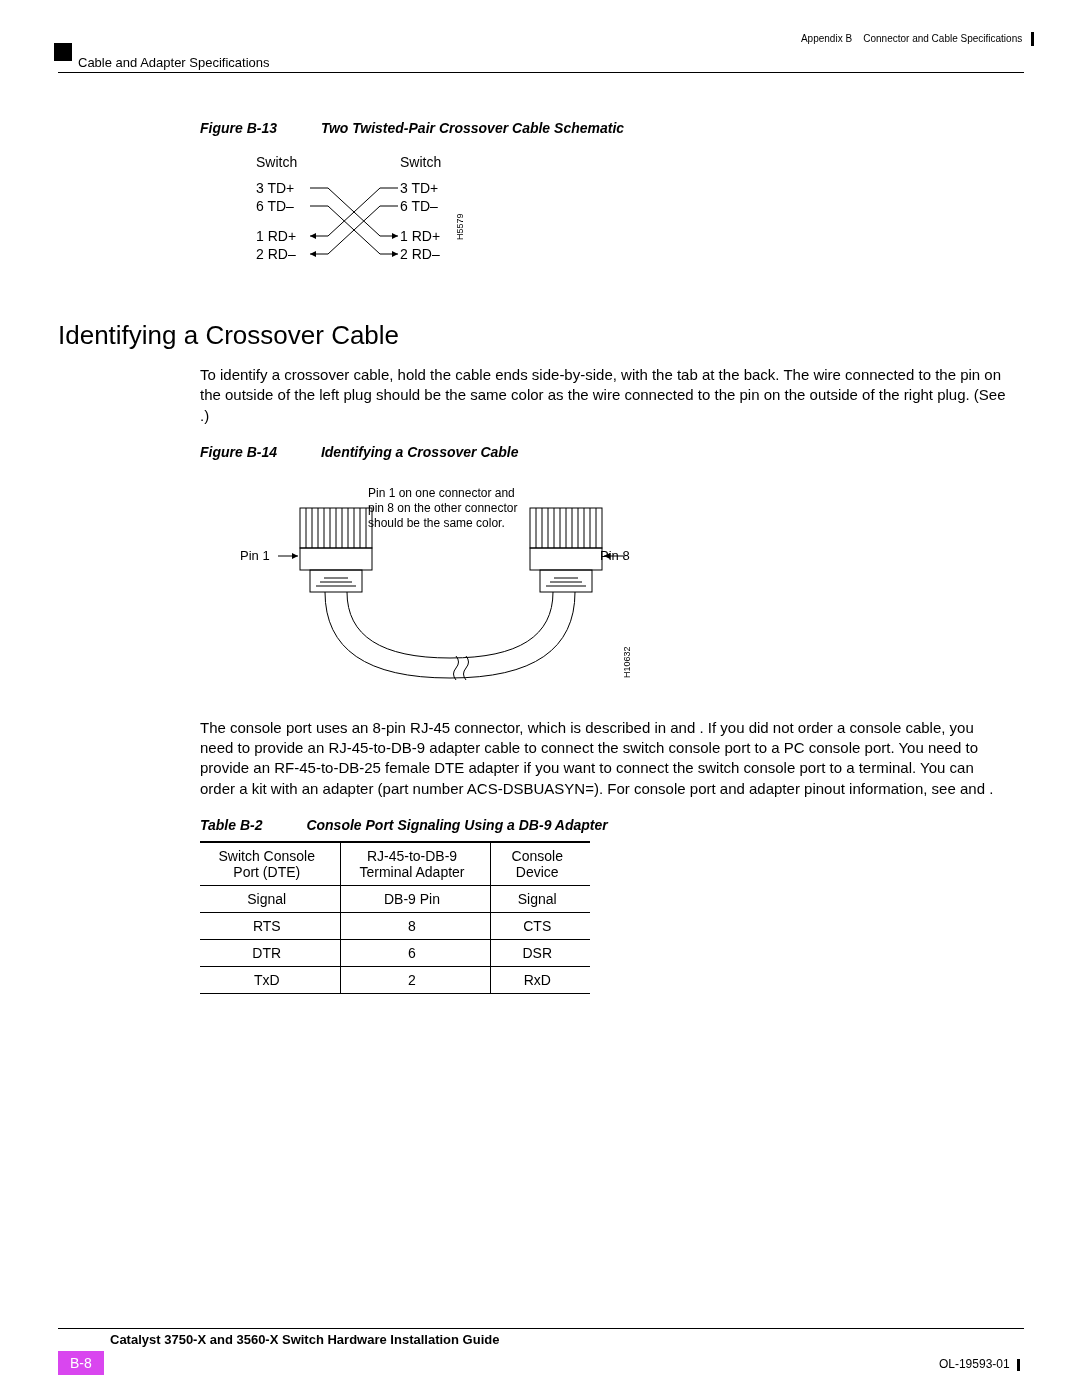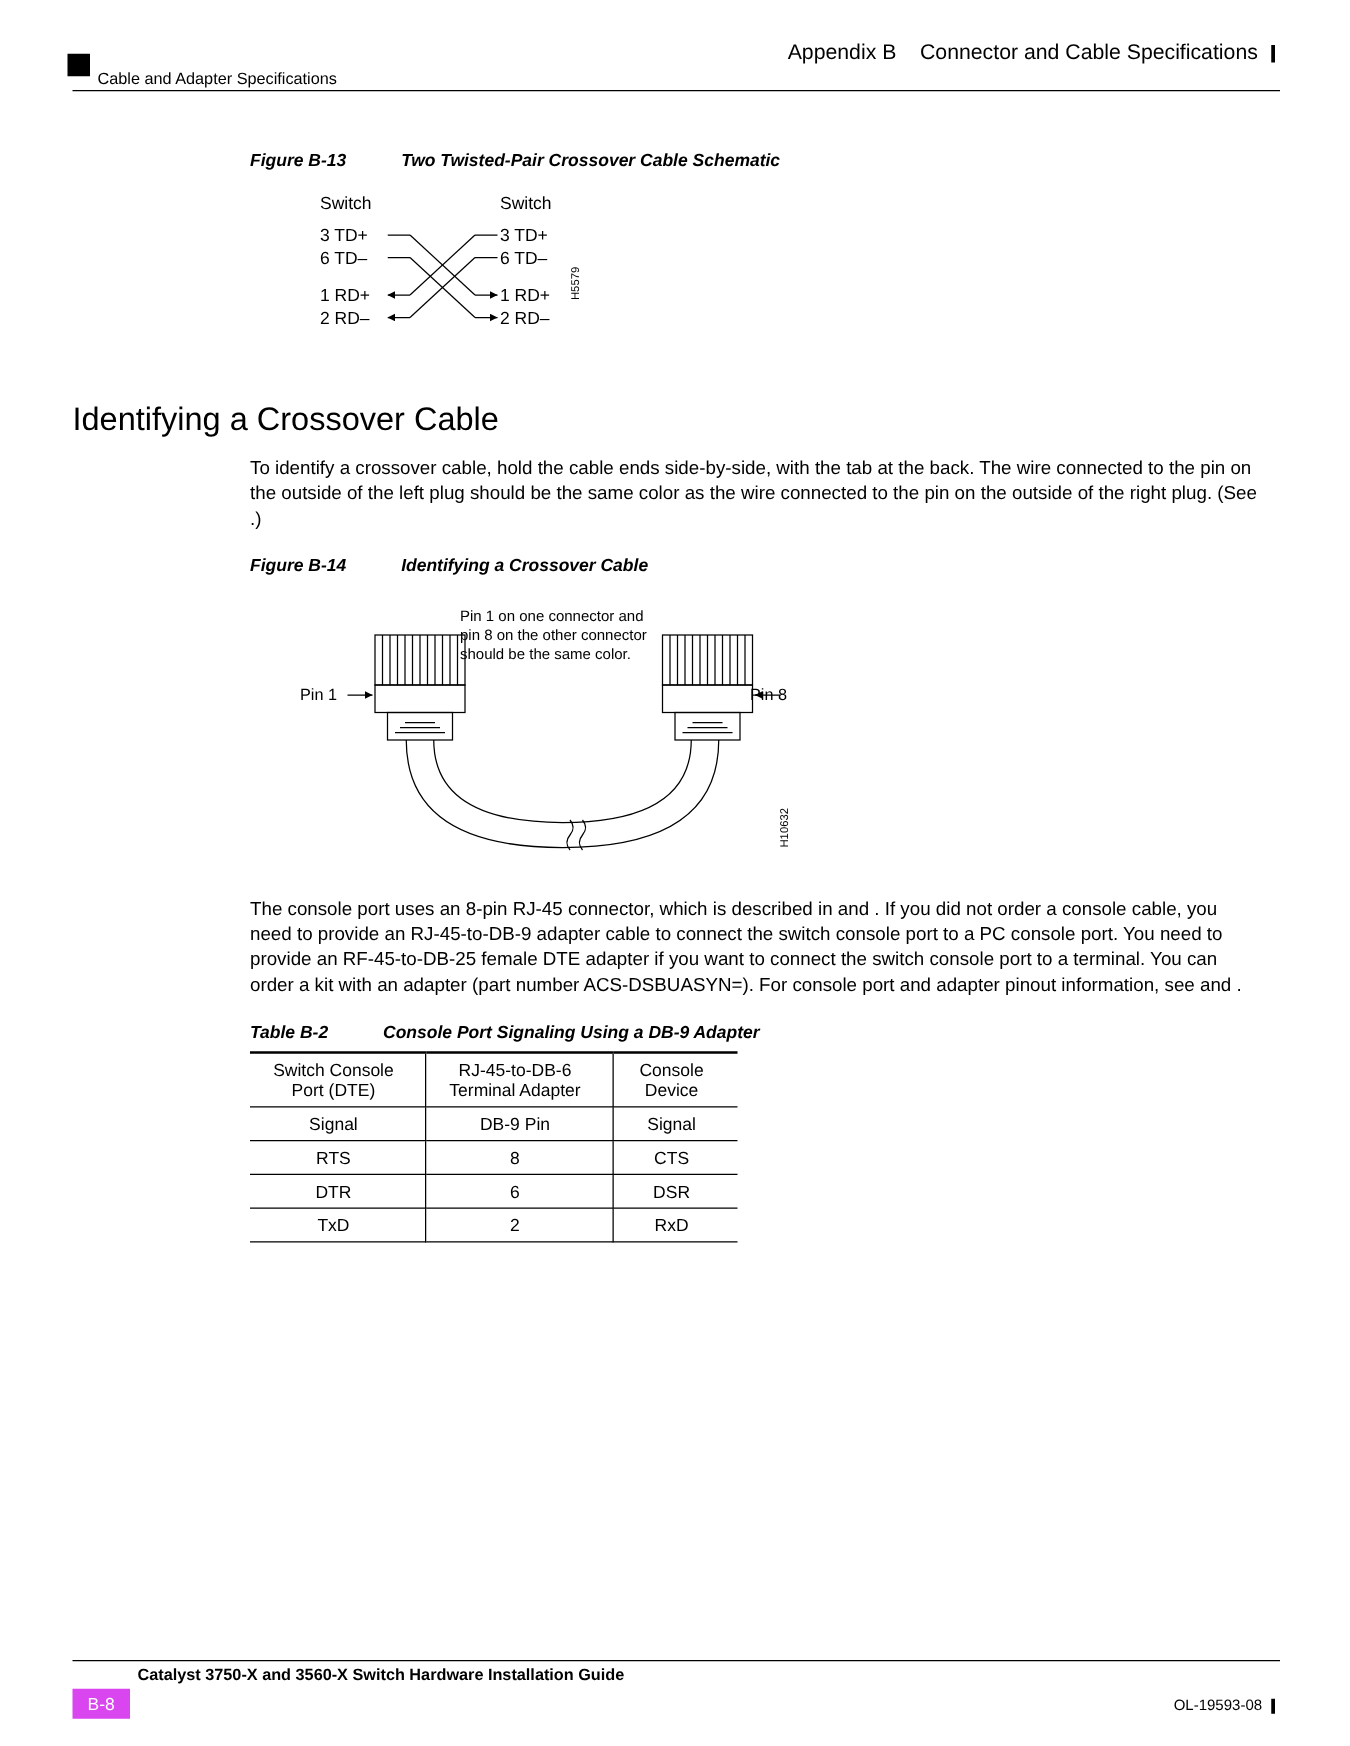--- a/index.html
+++ b/index.html
@@ -3,21 +3,21 @@
 <meta charset="utf-8">
 <style>
   * { box-sizing: border-box; }
   html, body { margin:0; padding:0; }
   body {
     width:1080px; height:1397px;
     font-family: Arial, Helvetica, sans-serif;
     color:#000; background:#fff; position:relative;
     font-size:15px;
   }
-  .header-right { position:absolute; top:32px; right:60px; font-size:17px; }
+  .header-right { position:absolute; top:32px; right:46px; font-size:10px; }
   .header-right .bar{ display:inline-block; width:3px; height:14px; background:#000; vertical-align:middle; margin-left:6px;}
   .header-left { position:absolute; top:55px; left:78px; font-size:13px; }
   .header-left .sq{ position:absolute; left:-24px; top:-12px; width:18px; height:18px; background:#000;}
   .hr-top { position:absolute; top:72px; left:58px; right:56px; border-top:1px solid #000;}
   .content { position:absolute; top:120px; left:58px; right:56px; }
 
   .fig-label { font-size:14px; margin-left:142px; }
   .fig-label .fnum { font-style:italic; font-weight:bold; margin-right:40px;}
   .fig-label .ftit { font-style:italic; font-weight:bold; }
 
@@ -190,21 +190,21 @@
   </div>
 
   <table class="tableB2">
     <tbody>
         <tr>
       <th class="divR" style="width:140px;">
         <div>Switch Console</div>
         <div>Port (DTE)</div>
       </th>
       <th class="divR" style="width:150px;">
-        <div>RJ-45-to-DB-6</div>
+        <div>RJ-45-to-DB-9</div>
         <div>Terminal Adapter</div>
       </th>
       <th style="width:100px;">
         <div>Console</div>
         <div>Device</div>
       </th>
     </tr>
     <tr class="hdr">
       <td class="divR">Signal</td>
       <td class="divR">DB-9 Pin</td>
@@ -227,15 +227,15 @@
     </tr>
   </tbody>
     </table>
 
 </div>
 
 <div class="footer-line"></div>
 <div class="footer-title">Catalyst 3750-X and 3560-X Switch Hardware Installation Guide</div>
 <div class="footer-pg">B-8</div>
 <div class="footer-doc">
-  <span>OL-19593-08</span>
+  <span>OL-19593-01</span>
   <span class="bar"></span>
 </div>
 
 </body></html>

